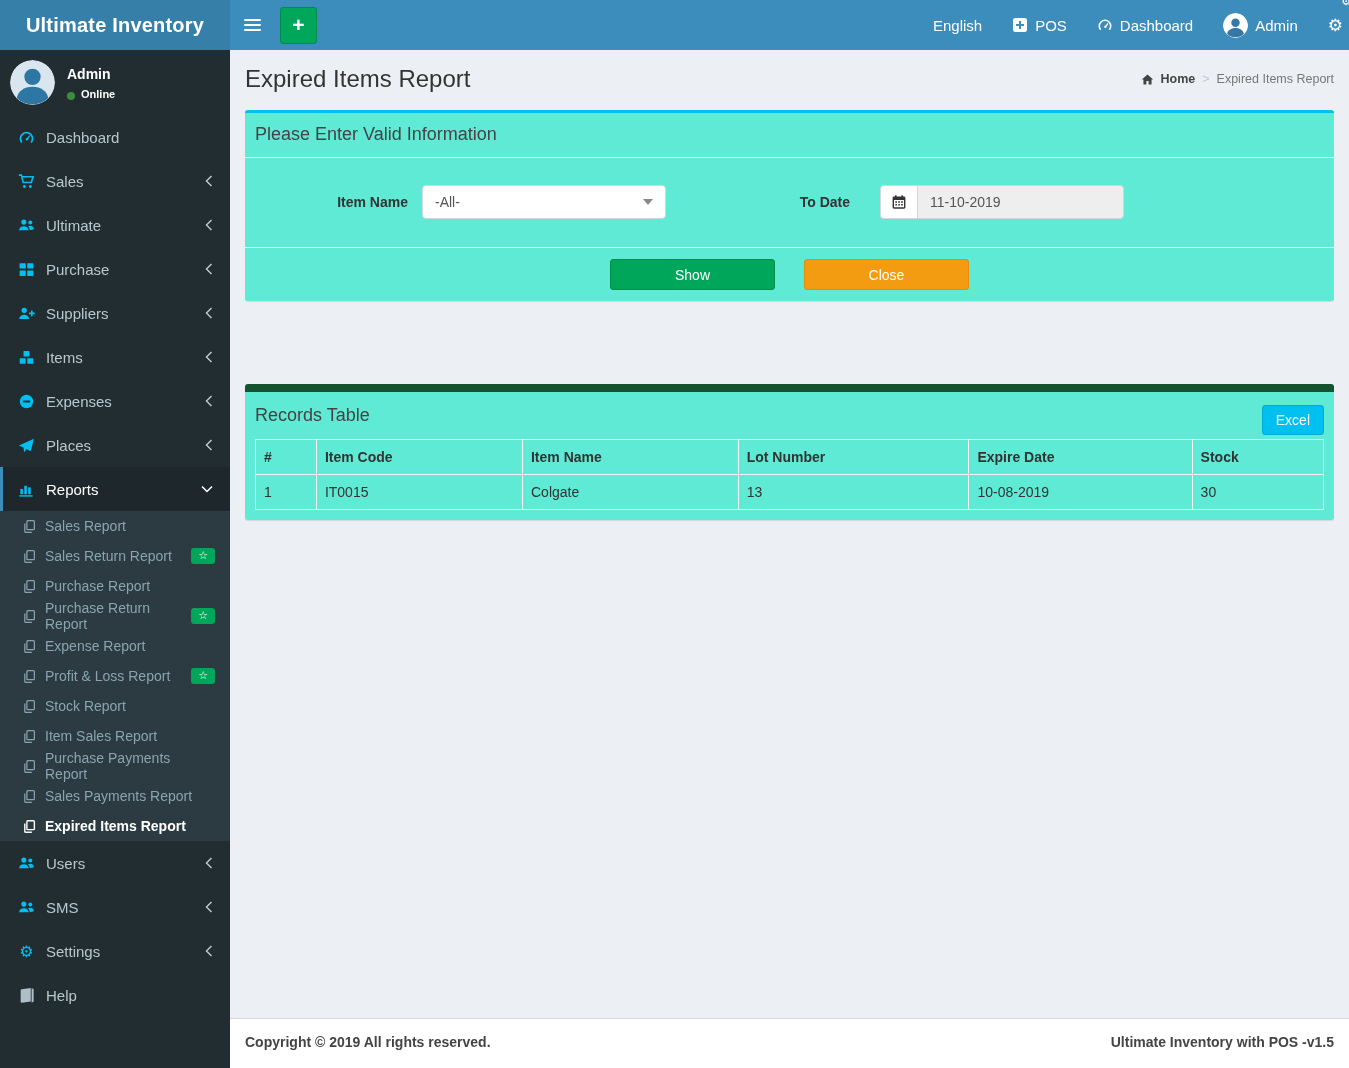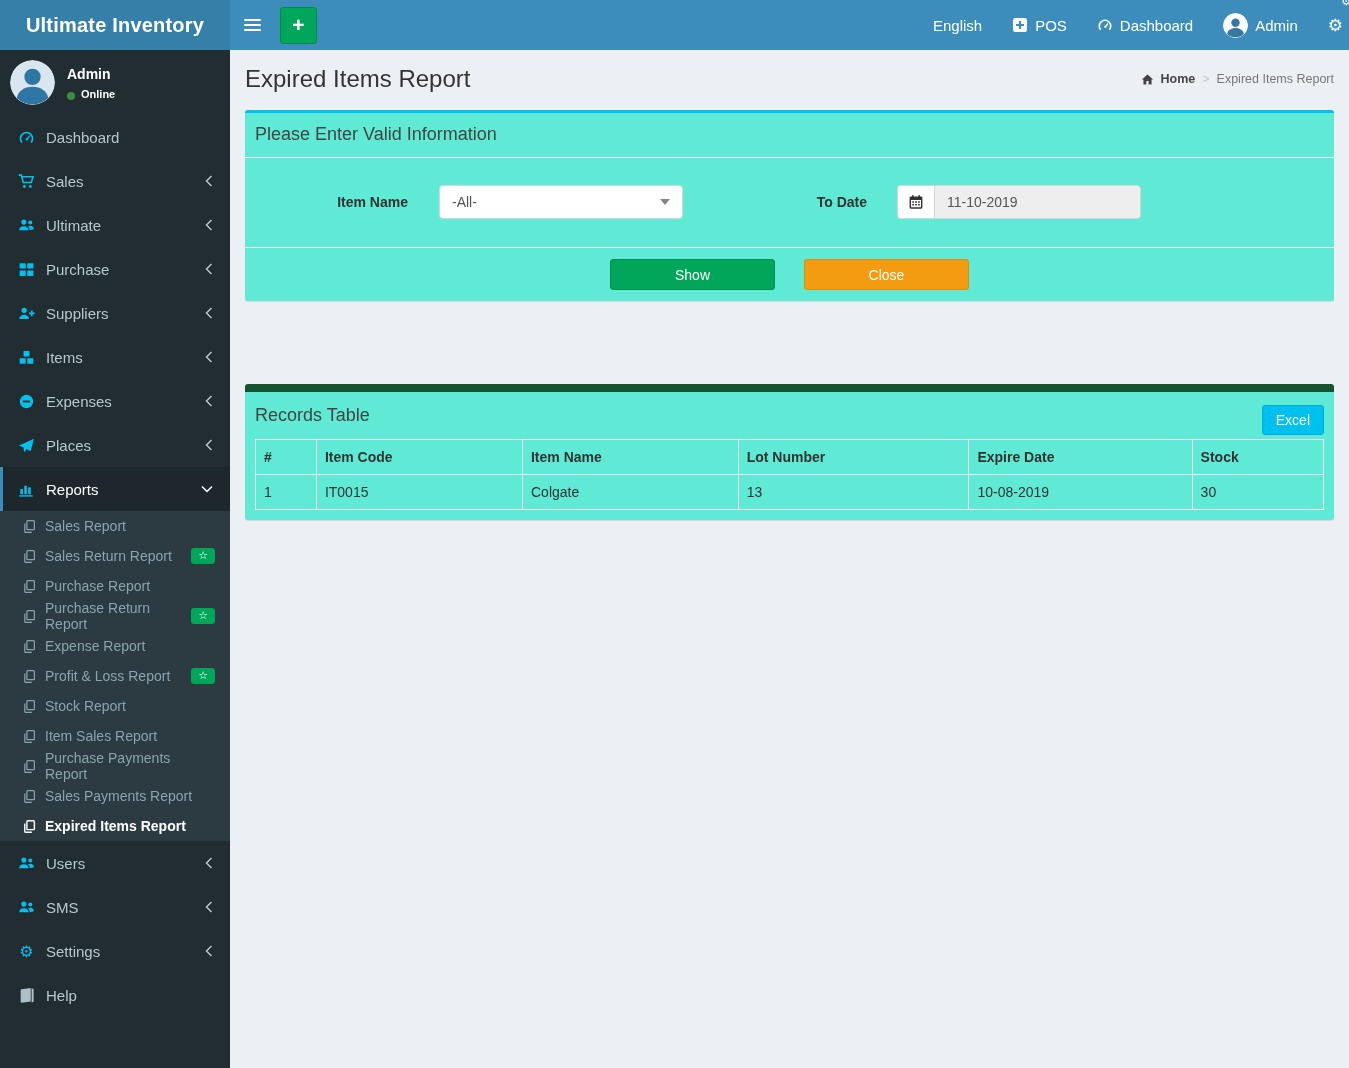--- a/index.html
+++ b/index.html
@@ -85,21 +85,21 @@
   .box-info { border-top: 3px solid #00c0ef; }
   .box-default { border-top: 8px solid #14532d; }
   .box-header { padding: 10px; font-size: 18px; color: #444; }
   .box-header.bordered { border-bottom: 1px solid #f4f4f4; padding: 11px 10px 12px; }
 
   .filter-body { padding: 27px 0 28px; display: flex; align-items: center; }
   .flabel { font-size: 14px; font-weight: bold; color: #333; }
   .flabel.c1 { width: 163px; text-align: right; }
   .flabel.c2 { width: 184px; text-align: right; }
   .select-box {
-    margin-left: 31px; width: 244px; height: 34px; border: 1px solid #d2d6de; border-radius: 4px;
+    margin-left: 14px; width: 244px; height: 34px; border: 1px solid #d2d6de; border-radius: 4px;
     background: #fff; color: #555; font-size: 14px; display: flex; align-items: center;
     padding: 0 12px; cursor: pointer; position: relative;
   }
   .select-caret {
     margin-left: auto; width: 0; height: 0;
     border-left: 5px solid transparent; border-right: 5px solid transparent; border-top: 6px solid #888;
   }
   .input-group { margin-left: 30px; display: flex; height: 34px; width: 244px; }
   .ig-addon {
     width: 40px; border: 1px solid #d2d6de; border-right: none; border-radius: 4px 0 0 4px;
@@ -566,13 +566,17 @@
             <td>Colgate</td>
             <td>13</td>
             <td>10-08-2019</td>
             <td>30</td>
           </tr>
         </tbody>
       </table>
     </div>
   </div>
 
+  <div class="main-footer">
+    <span class="footer-left">Copyright © 2019 All rights reserved.</span>
+    <span class="footer-right">Ultimate Inventory with POS -v1.5</span>
+  </div>
 </div>
 
 </body></html>

